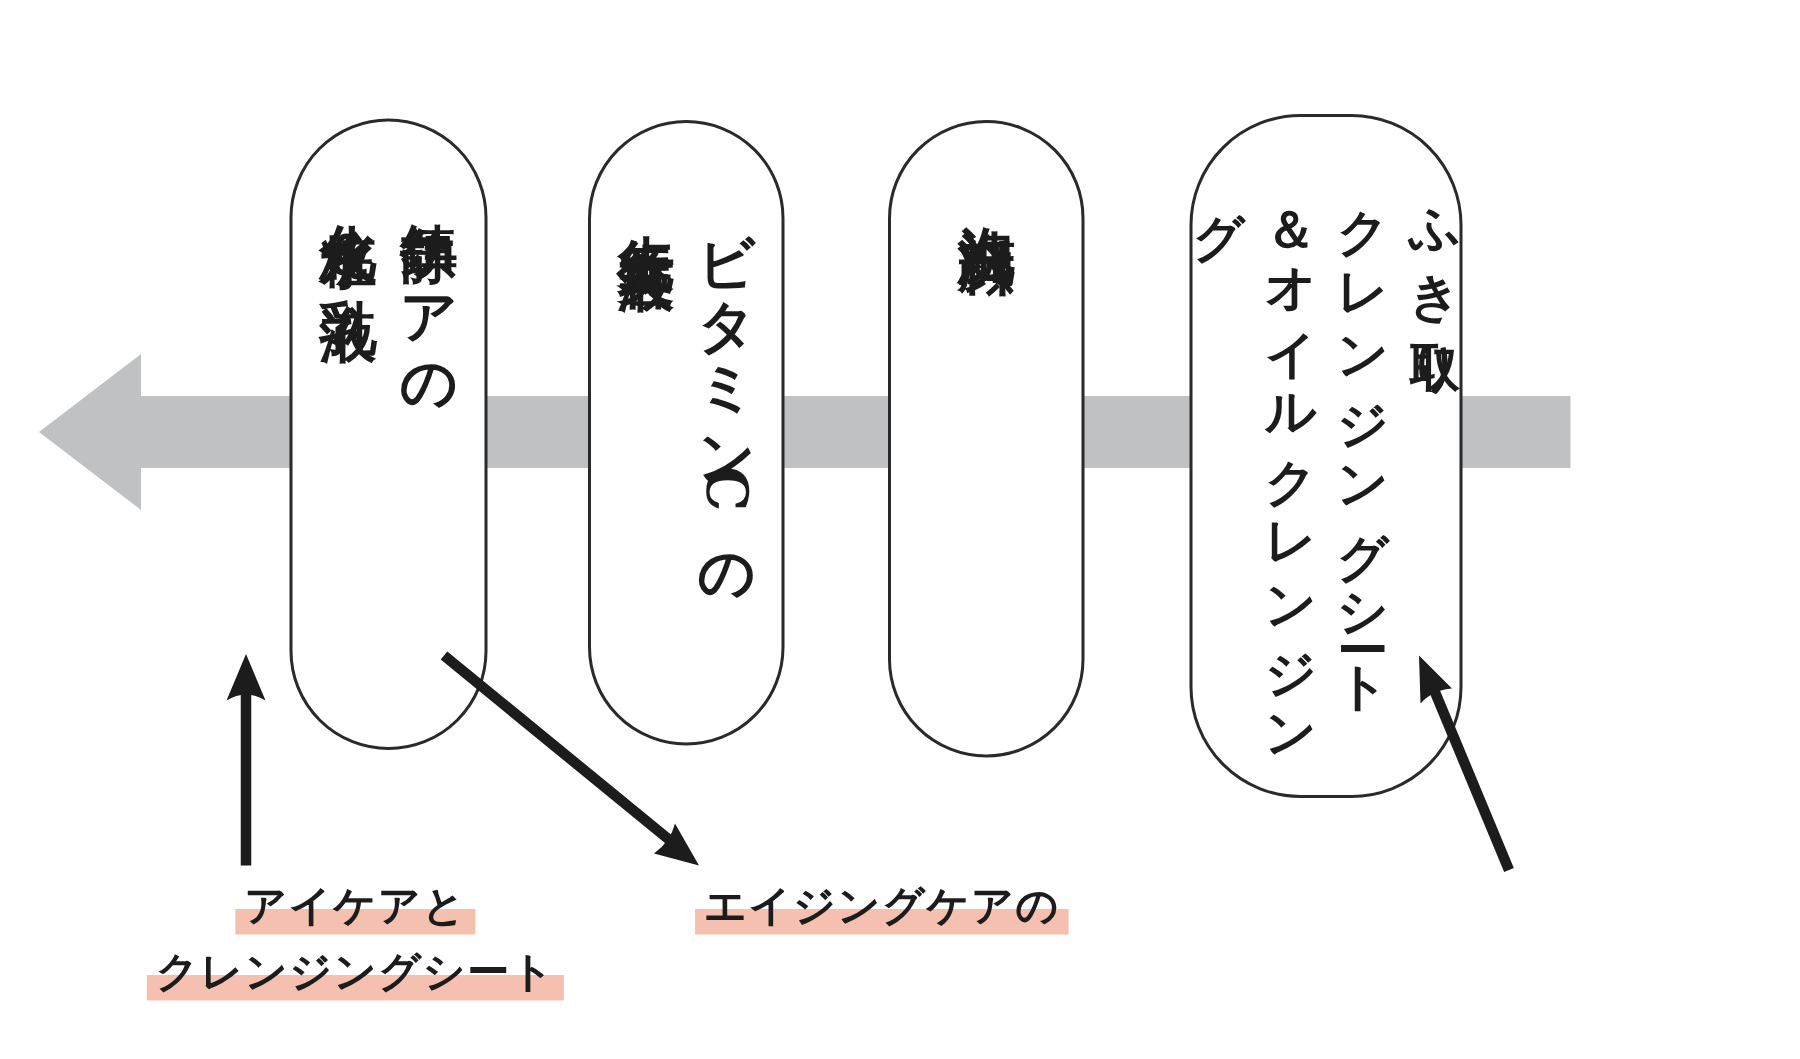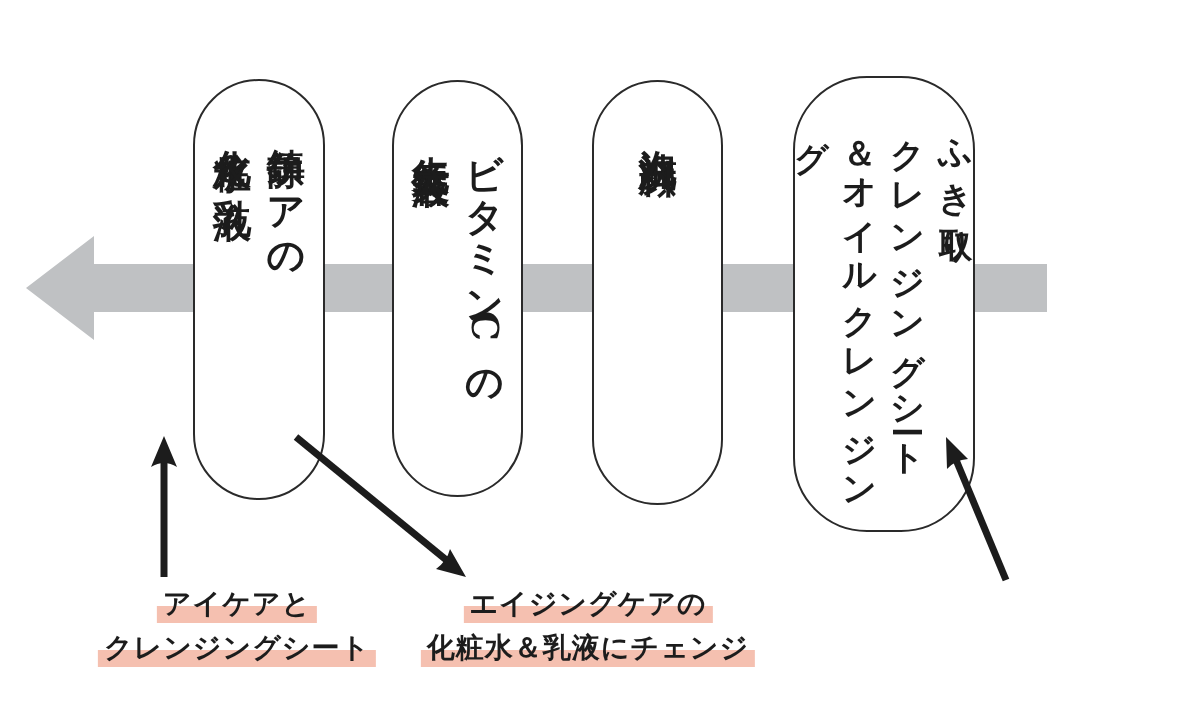--- a/index.html
+++ b/index.html
@@ -118,19 +118,18 @@
     </g>
   </svg>
 
   <div class="note note-1">
     <div class="row"><span class="hl" style="--hl: #f5c0b0;">アイケアと</span></div>
     <div class="row"><span class="hl" style="--hl: #f5c0b0;">クレンジングシート</span></div>
   </div>
 
   <div class="note note-2">
     <div class="row"><span class="hl" style="--hl: #f5c0b0;">エイジングケアの</span></div>
-    <div class="row"><span class="hl" style="--hl: #f5c0b0;">化粧水＆乳液にチェンジ</span></div>
   </div>
 
   <div class="note note-3">
   </div>
 
 </div>
 
 </body></html>

